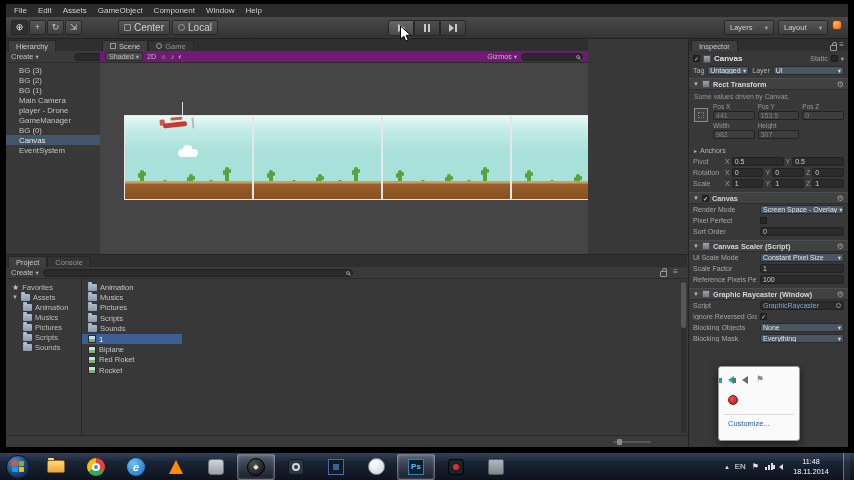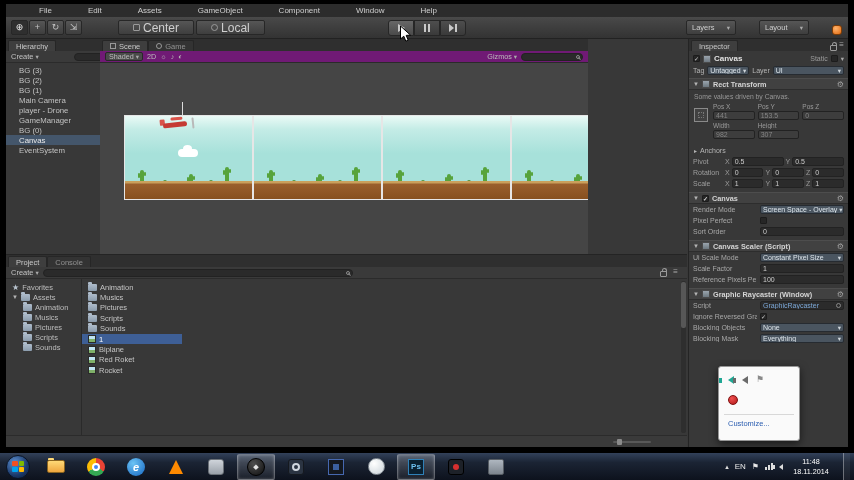--- a/index.html
+++ b/index.html
@@ -6,48 +6,48 @@
   html,body { background:#000; }
   .screen { position:relative; width:854px; height:480px; background:#000; overflow:hidden;
             font-family:"Liberation Sans", sans-serif; cursor:default; }
 
   
   .unity { position:absolute; left:6px; top:4px; width:842px; height:443px; background:#383838; }
 
   
   .menubar { position:absolute; left:0; top:0; width:100%; height:13px; background:#2c2c2c;
              display:flex; align-items:center; gap:11px; padding-left:8px; font-size:8px; color:#cfcfcf; }
-  .menu-item { white-space:nowrap;margin-left:25px; }
+  .menu-item { white-space:nowrap; }
 
   
   .toolbar { position:absolute; left:0; top:13px; width:100%; height:22px;
              background:linear-gradient(#494949,#333); border-bottom:1px solid #222; }
   .tools { position:absolute; left:5px; top:3px; display:flex; gap:1px; }
   .tool { width:17px; height:15px; background:linear-gradient(#565656,#3e3e3e); border:1px solid #272727;
           color:#c4c4c4; font-size:9px; line-height:13px; text-align:center; border-radius:2px; }
   .tool.active { background:#2f2f2f; color:#e8e8e8; }
   .pivot-group { position:absolute; left:112px; top:3px; display:flex; gap:2px; }
-  .tog { height:15px; display:flex; align-items:center; gap:3px; padding:0 14px;
+  .tog { height:15px; display:flex; align-items:center; gap:3px; padding:0 5px;
          background:linear-gradient(#565656,#3e3e3e); border:1px solid #272727; border-radius:2px;
-         font-size:12px; color:#cfcfcf; }
+         font-size:10px; color:#cfcfcf; }
   .tog .mini-ic { width:7px; height:7px; border:1px solid #9a9a9a; border-radius:1px; }
   .tog .mini-ic.round { border-radius:50%; }
   .play-group { position:absolute; left:50%; top:3px; transform:translateX(-50%); display:flex; }
   .pbtn { width:26px; height:16px; background:linear-gradient(#4e4e4e,#3a3a3a); border:1px solid #262626;
           display:flex; align-items:center; justify-content:center; }
   .pbtn:first-child { border-radius:3px 0 0 3px; }
   .pbtn:last-child { border-radius:0 3px 3px 0; }
   .pbtn.hovered { background:linear-gradient(#676767,#4a4a4a); }
   .icon-play { width:0; height:0; border-left:7px solid #c8c8c8; border-top:4px solid transparent; border-bottom:4px solid transparent; }
   .icon-pause { display:flex; gap:2px; }
   .icon-pause i { width:2px; height:8px; background:#c8c8c8; }
   .icon-step { display:flex; align-items:center; gap:1px; }
   .icon-step .tri { width:0; height:0; border-left:5px solid #c8c8c8; border-top:4px solid transparent; border-bottom:4px solid transparent; }
   .icon-step .bar { width:2px; height:8px; background:#c8c8c8; }
-  .tb-right { position:absolute; right:6px; top:3px; display:flex; gap:23px; align-items:flex-end; }
+  .tb-right { position:absolute; right:6px; top:3px; display:flex; gap:4px; align-items:flex-start; }
   .ddbtn { height:15px; min-width:50px; display:flex; align-items:center; justify-content:space-between; padding:0 5px;
            background:linear-gradient(#565656,#3e3e3e); border:1px solid #272727; border-radius:2px;
            font-size:7.5px; color:#cfcfcf; }
   .svc { width:10px; height:10px; border-radius:3px; background:radial-gradient(circle at 35% 30%,#ffb36b,#e06a12); border:1px solid #7e3c05; }
 
   
   .ptabs { height:12px; background:#2f2f2f; display:flex; align-items:flex-end; padding-left:2px; }
   .ptab { height:11px; padding:0 7px; display:flex; align-items:center; gap:3px; font-size:7.5px; color:#c9c9c9;
           background:#3e3e3e; border:1px solid #262626; border-bottom:none; border-radius:2px 2px 0 0; white-space:nowrap; }
   .ptab.inactive { background:#333; color:#929292; }

